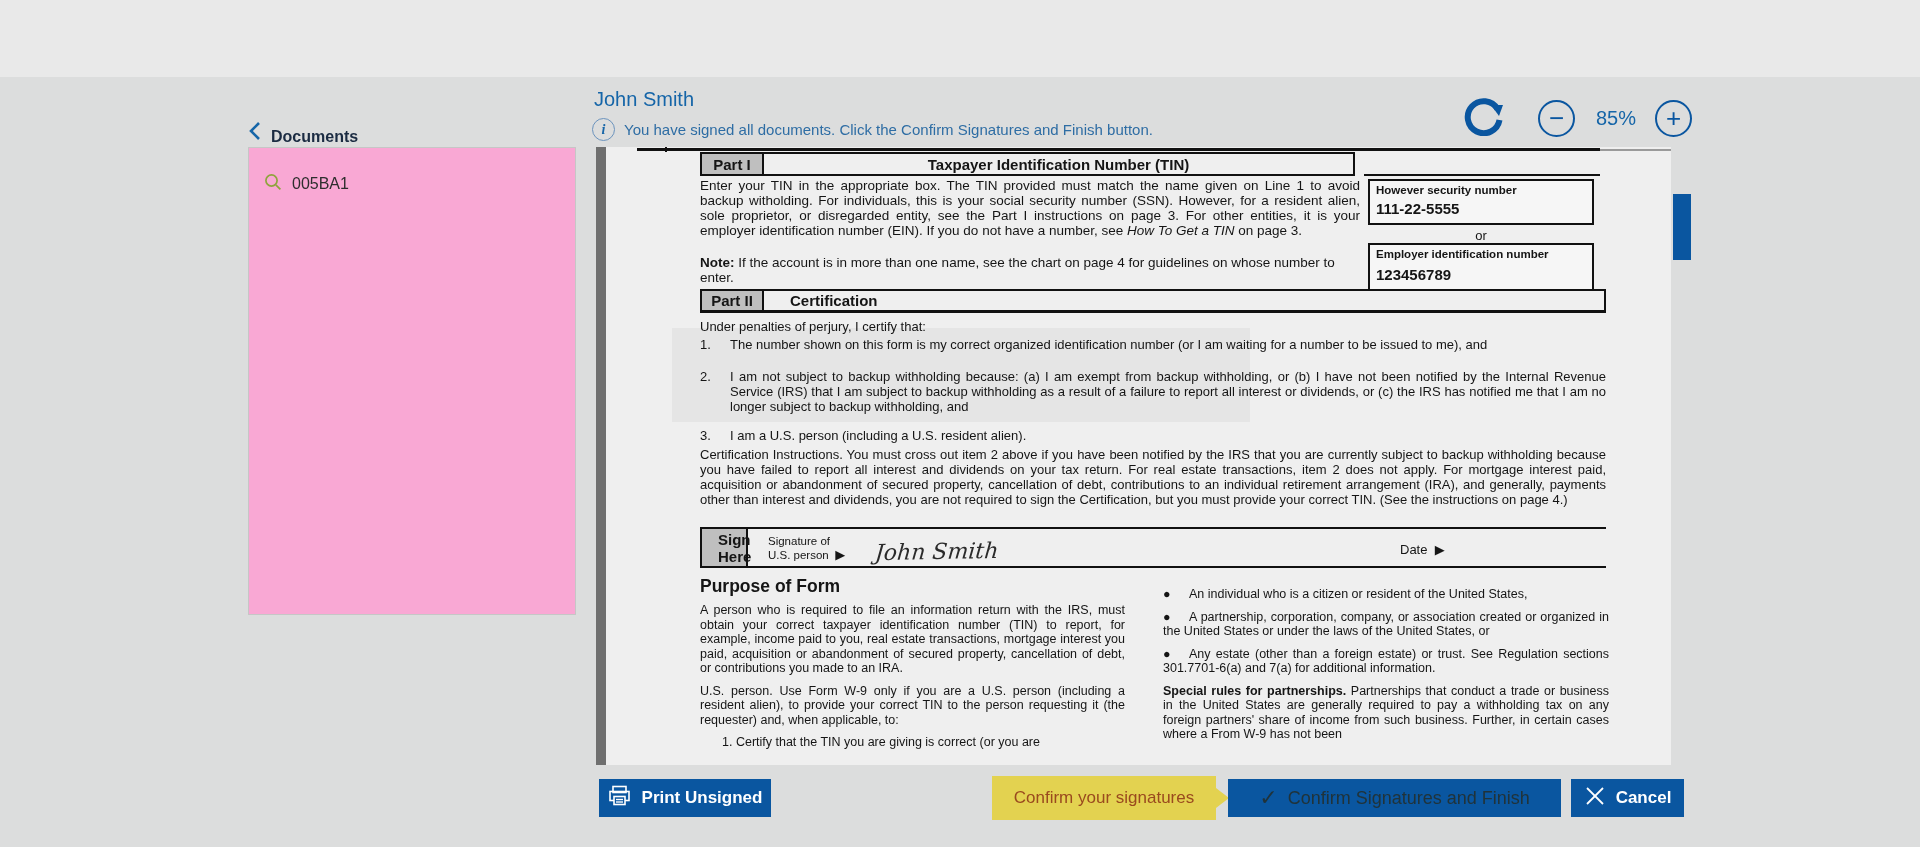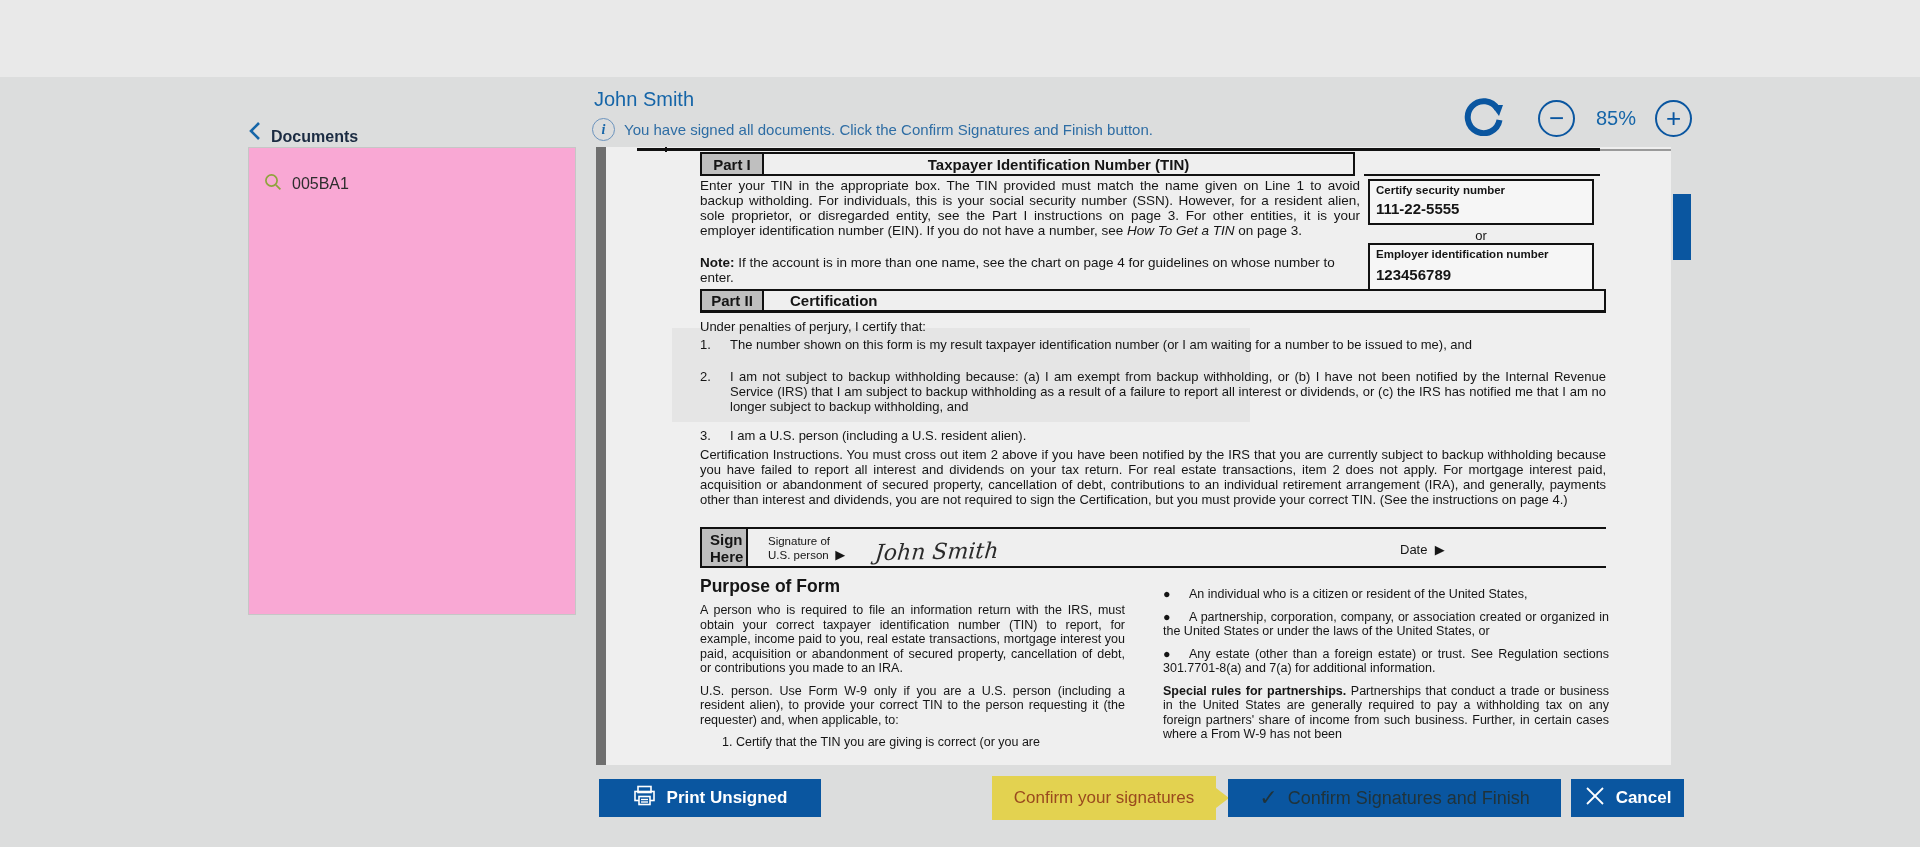--- a/index.html
+++ b/index.html
@@ -58,34 +58,34 @@
   .hdr-title { font-weight:bold; font-size:15px; display:flex; align-items:center; }
   .tinbox { border:2.5px solid #111; background:#f6f6f6; padding:3px 6px; }
   .tinbox .tl { font-size:11.5px; font-weight:bold; line-height:13px; }
   .tinbox .tv { font-size:15px; font-weight:bold; margin-top:3px; }
   .cert { font-size:13px; line-height:15px; text-align:justify; }
   .citem { position:absolute; padding-left:30px; }
   .citem .num { position:absolute; left:0; top:0; }
   .signrow { border-top:2.5px solid #111; border-bottom:2.5px solid #111; display:flex; }
   .signcell { width:48px; background:#bfbfbf; border:2px solid #111; border-top:none; border-bottom:none;
     font-weight:bold; font-size:15px; line-height:17px; display:flex; flex-direction:column;
-    justify-content:center; padding-left:8px; }
+    justify-content:center; padding-left:16px; }
   .sigof { font-size:11.5px; line-height:14px; padding:5px 0 0 20px; }
   .script-sig { font-family:"DejaVu Serif", serif; font-style:italic; font-size:22px;
     color:#2b2b2b; transform:rotate(-1deg) skewX(-6deg); }
   .purp { font-size:12.5px; line-height:14.5px; text-align:justify; }
   .purp p { margin-bottom:8px; }
   .purp .blt { display:inline-block; width:26px; }
   .ptitle { font-size:17.5px; font-weight:bold; }
 
   
   .btn { background:#0a56a0; display:flex; align-items:center; justify-content:center;
     gap:10px; cursor:pointer; }
   .btn .bl { color:#fff; font-size:17px; font-weight:bold; }
-  .btn-print { left:599px; top:779px; width:222px; height:38px; }
+  .btn-print { left:599px; top:779px; width:172px; height:38px; }
   .btn-confirm { left:1228px; top:779px; width:333px; height:38px; }
   .btn-confirm .bl { color:#20333a; font-weight:normal; font-size:18px; }
   .btn-confirm .chk { color:#20333a; font-size:22px; }
   .btn-cancel { left:1571px; top:779px; width:113px; height:38px; }
   .tooltip { left:992px; top:776px; width:224px; height:44px; background:#e3d250;
     display:flex; align-items:center; justify-content:center; }
   .tooltip .tt { color:#9a4a1e; font-size:17px; }
   .tooltip-arrow { left:1216px; top:788px; width:0; height:0;
     border-top:10px solid transparent; border-bottom:10px solid transparent;
     border-left:13px solid #e3d250; }
@@ -152,39 +152,39 @@
         <div class="abs hdr-row" style="left:94px; top:5px; width:655px; height:24px;">
           <div class="hdr-cell">Part I</div>
           <div class="hdr-title" style="flex:1; justify-content:center;">Taxpayer Identification Number (TIN)</div>
         </div>
 
         <div class="abs f-body" style="left:94px; top:31px; width:660px;"><span>Enter your TIN in the appropriate box. The TIN provided must match the name given on Line 1 to avoid backup witholding. For individuals, this is your social security number (SSN). However, for a resident alien, sole proprietor, or disregarded entity, see the Part I instructions on page 3. For other entities, it is your employer identification number (EIN). If you do not have a number, see </span><i>How To Get a TIN</i><span> on page 3.</span></div>
         <div class="abs f-body" style="left:94px; top:108px; width:660px; text-align:left;"><b>Note:</b><span>  If the account is in more than one name, see the chart on page 4 for guidelines on whose number to enter.</span></div>
 
         <div class="abs hline" style="left:758px; top:27px; width:236px; height:2px;"></div>
         <div class="abs tinbox" style="left:762px; top:32px; width:226px; height:46px;">
-          <div class="tl">Certify security number</div>
+          <div class="tl">However security number</div>
           <div class="tv">111-22-5555</div>
         </div>
         <div class="abs" style="left:762px; top:81px; width:226px; text-align:center; font-size:13px;">or</div>
         <div class="abs tinbox" style="left:762px; top:96px; width:226px; height:48px;">
           <div class="tl">Employer identification number</div>
           <div class="tv" style="margin-top:5px;">123456789</div>
         </div>
 
         <div class="abs hdr-row" style="left:94px; top:142px; width:906px; height:24px; border-bottom-width:3px;">
           <div class="hdr-cell">Part II</div>
           <div class="hdr-title" style="padding-left:26px;">Certification</div>
         </div>
 
         <div class="abs cert" style="left:94px; top:172px; width:906px;">Under penalties of perjury, I certify that:</div>
 
         <div class="abs cert citem" style="left:94px; top:190px; width:906px;">
           <span class="num">1.</span>
-          <span>The number shown on this form is my result taxpayer identification number (or I am waiting for a number to be issued to me), and</span>
+          <span>The number shown on this form is my correct organized identification number (or I am waiting for a number to be issued to me), and</span>
         </div>
         <div class="abs cert citem" style="left:94px; top:222px; width:906px;">
           <span class="num">2.</span>
           <span>I am not subject to backup withholding because: (a) I am exempt from backup withholding, or (b) I have not been notified by the Internal Revenue Service (IRS) that I am subject to backup withholding as a result of a failure to report all interest or dividends, or (c) the IRS has notified me that I am no longer subject to backup withholding, and</span>
         </div>
         <div class="abs cert citem" style="left:94px; top:281px; width:906px;">
           <span class="num">3.</span>
           <span>I am a U.S. person (including a U.S. resident alien).</span>
         </div>
 
@@ -207,21 +207,21 @@
 
         <div class="abs purp" style="left:94px; top:456px; width:425px;">
           <p>A person who is required to file an information return with the IRS, must obtain your correct taxpayer identification number (TIN) to report, for example, income paid to you, real estate transactions, mortgage interest you paid, acquisition or abandonment of secured property, cancellation of debt, or contributions you made to an IRA.</p>
           <p>U.S. person. Use Form W-9 only if you are a U.S. person (including a resident alien), to provide your correct TIN to the person requesting it (the requester) and, when applicable, to:</p>
           <p style="padding-left:22px; text-align:left;">1. Certify that the TIN you are giving is correct (or you are</p>
         </div>
 
         <div class="abs purp" style="left:557px; top:440px; width:446px;">
           <p><span class="blt">●</span><span>An individual who is a citizen or resident of the United States,</span></p>
           <p><span class="blt">●</span><span>A partnership, corporation, company, or association created or organized in the United States or under the laws of the United States, or</span></p>
-          <p><span class="blt">●</span><span>Any estate (other than a foreign estate) or trust. See Regulation sections 301.7701-8(a) and 7(a) for additional information.</span></p>
+          <p><span class="blt">●</span><span>Any estate (other than a foreign estate) or trust. See Regulation sections 301.7701-6(a) and 7(a) for additional information.</span></p>
           <p><b>Special rules for partnerships.</b><span> Partnerships that conduct a trade or business in the United States are generally required to pay a withholding tax on any foreign partners' share of income from such business. Further, in certain cases where a From W-9 has not been</span></p>
         </div>
       </div>
     </div>
   </div>
 
   <div class="abs vscroll"></div>
 
   <div class="abs bluetab"></div>
 

